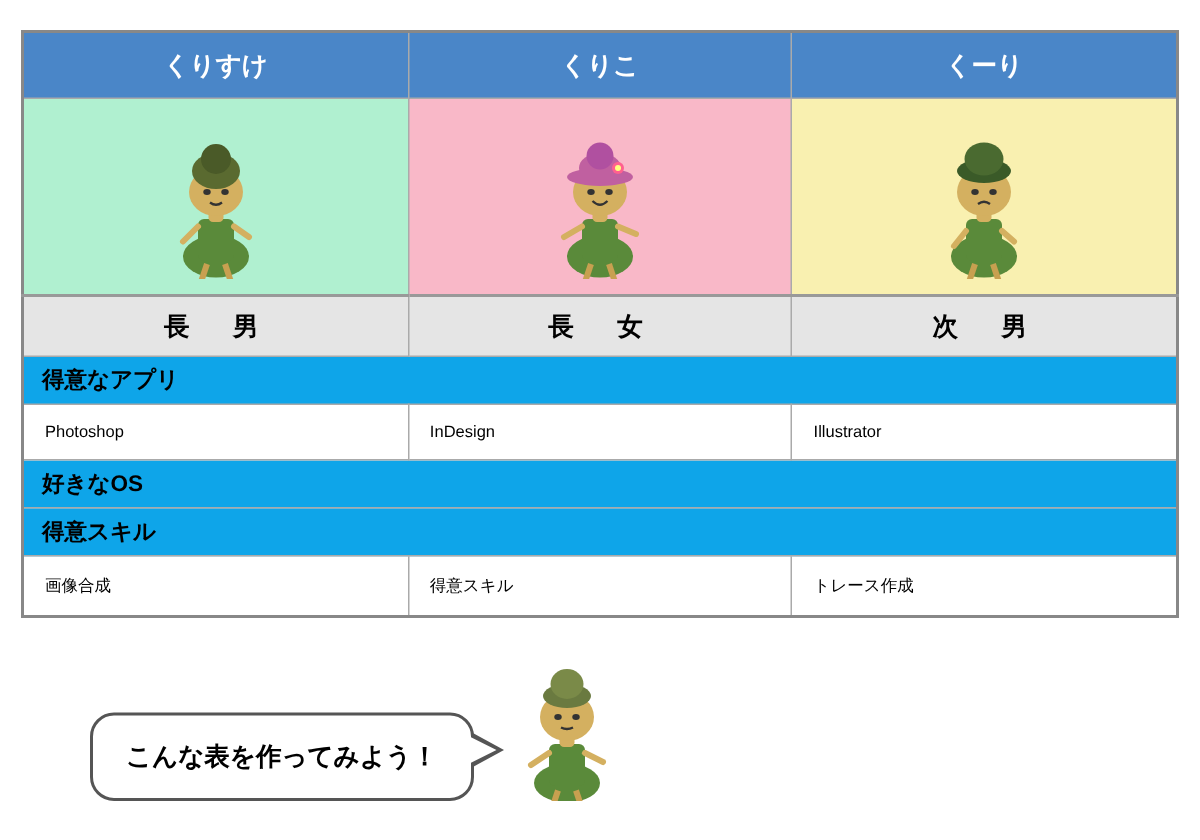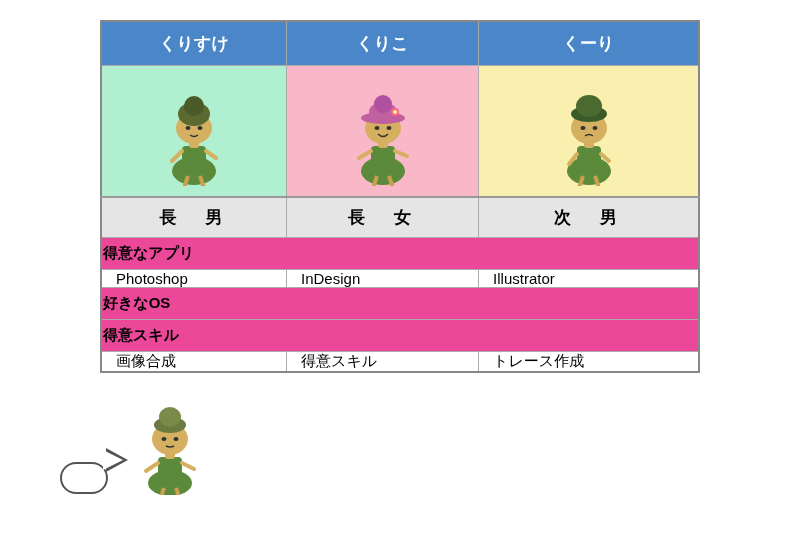--- a/index.html
+++ b/index.html
@@ -14,21 +14,21 @@
 
     .main-container {
       display: flex;
       flex-direction: column;
       align-items: center;
       padding: 20px 40px 10px 40px;
     }
 
     
     .comparison-table {
-      width: 600px;
+      width: 772px;
       border-collapse: collapse;
       border: 2px solid #888;
       font-size: 15px;
     }
 
     .comparison-table th, .comparison-table td {
       border: 1px solid #aaa;
       padding: 6px 10px;
       text-align: center;
     }
@@ -56,33 +56,33 @@
       font-size: 17px;
       font-weight: bold;
       letter-spacing: 6px;
       border-top: 2px solid #999;
       background: #e5e5e5;
       padding: 8px;
     }
 
     
     .section-header td {
-      background: #ec4899;
+      background: #0ea5e9;
       font-weight: bold;
       text-align: left;
-      padding: 6px 1px;
+      padding: 6px 12px;
       font-size: 15px;
     }
 
     
     .data-row td {
       background: #fff;
       text-align: left;
-      padding: 0 14px;
-      font-size: 15px;
+      padding: 12px 14px;
+      font-size: 11px;
     }
 
     
     .char-svg {
       display: block;
       margin: 0 auto;
     }
 
     
     .bottom-section {
@@ -266,20 +266,21 @@
       <tr class="data-row">
         <td>画像合成</td>
         <td>得意スキル</td>
         <td>トレース作成</td>
       </tr>
     </tbody>
   </table>
 
   <div class="bottom-section">
     <div class="speech-bubble">
+      <div>こんな表を作ってみよう！</div>
     </div>
     <div class="bottom-char">
       <svg width="85" height="110" viewBox="0 0 85 110">
 
         <ellipse cx="42" cy="98" rx="22" ry="13" fill="#5a8a3a"></ellipse>
 
         <line x1="36" y1="103" x2="32" y2="115" stroke="#c8a050" stroke-width="4"></line>
         <line x1="48" y1="103" x2="52" y2="115" stroke="#c8a050" stroke-width="4"></line>
 
         <rect x="30" y="72" width="24" height="28" rx="4" fill="#5a8a3a"></rect>

